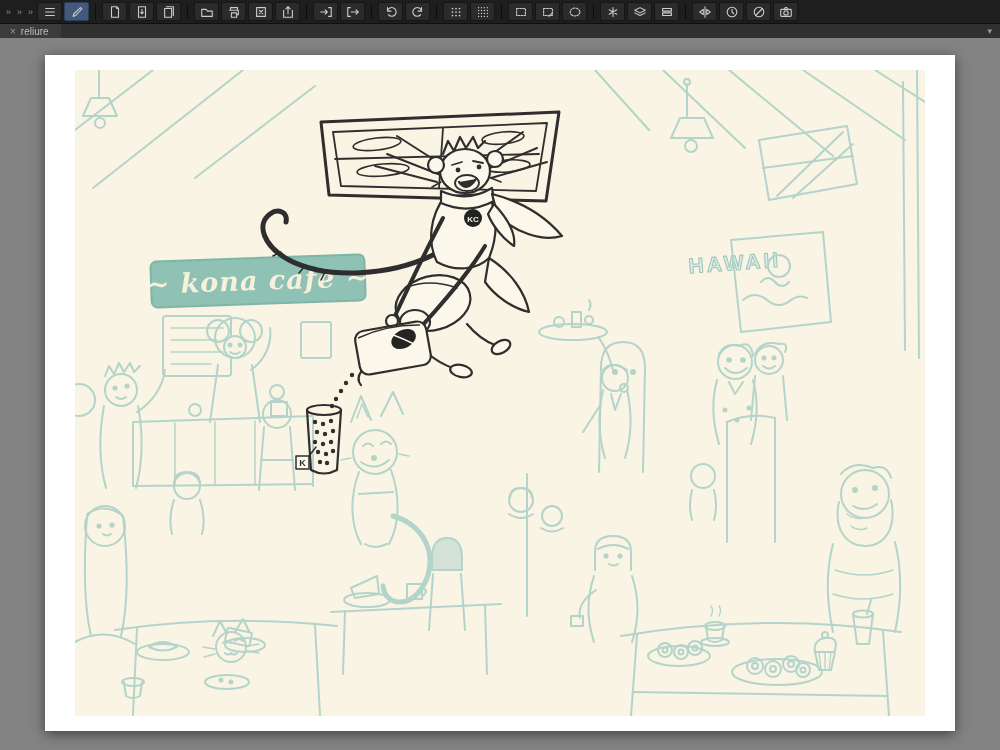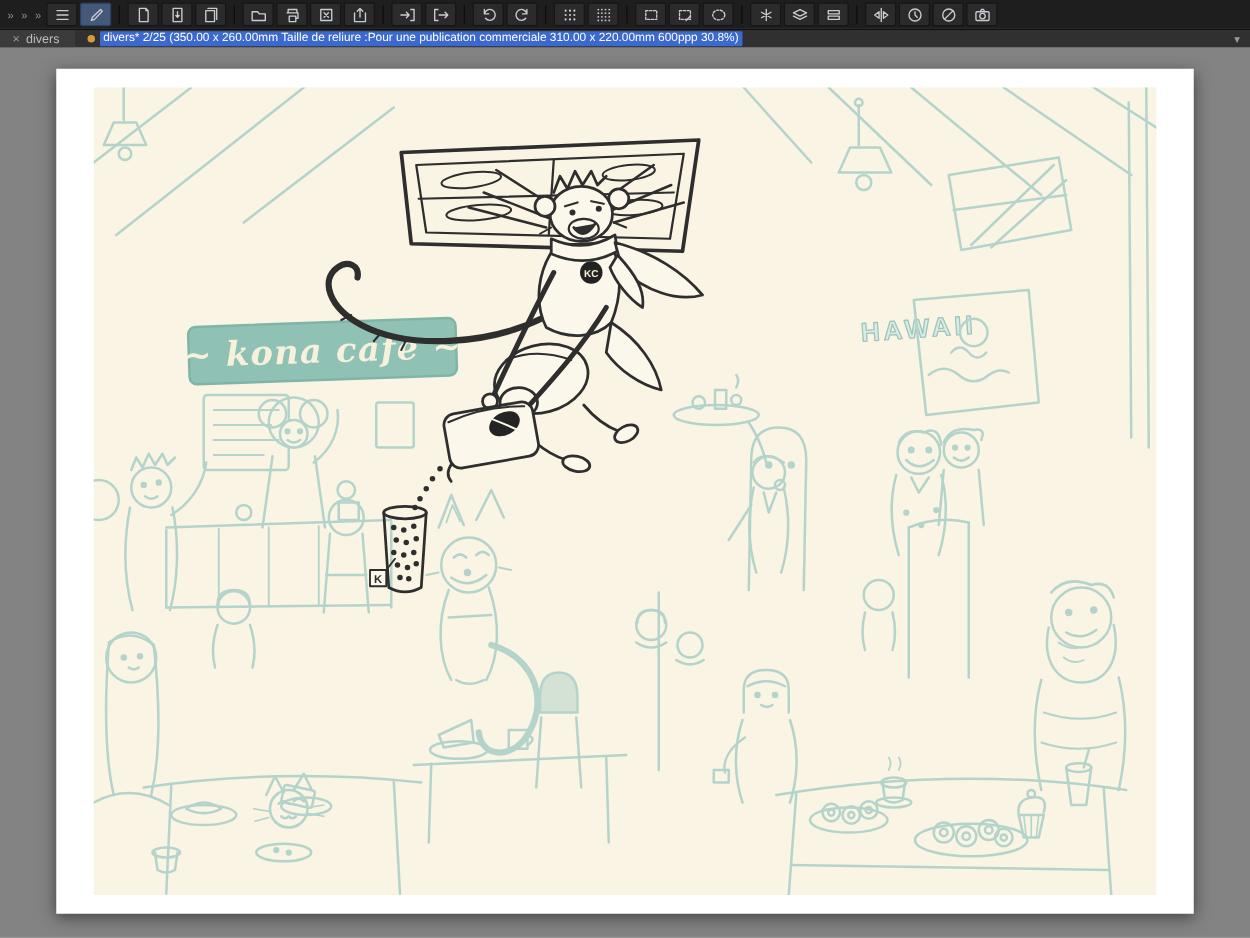--- a/index.html
+++ b/index.html
@@ -217,25 +217,21 @@
         <rect x="2" y="5" width="12" height="8" rx="1"></rect>
         <circle cx="8" cy="9" r="2.5"></circle>
         <path d="M6 5l1-2h2l1 2"></path>
       </svg>
   </button>
 </div>
 
 <div class="tabbar">
   <div class="pinned-tab">
     <span class="close">×</span>
-    <span>divers</span>
-  </div>
-  <div class="active-tab">
-    <span class="tab-dot"></span>
-    <span class="tab-label">divers* 2/25 (350.00 x 260.00mm Taille de reliure :Pour une publication commerciale 310.00 x 220.00mm 600ppp 30.8%)</span>
+    <span>reliure</span>
   </div>
   <span class="overflow">▾</span>
 </div>
 
 <div class="canvas">
   <div class="page">
     <div class="artwork-area">
       <svg viewBox="0 0 850 646">
 
         <g stroke="#b4d4cb" fill="none" stroke-width="2" stroke-linecap="round" stroke-linejoin="round">

